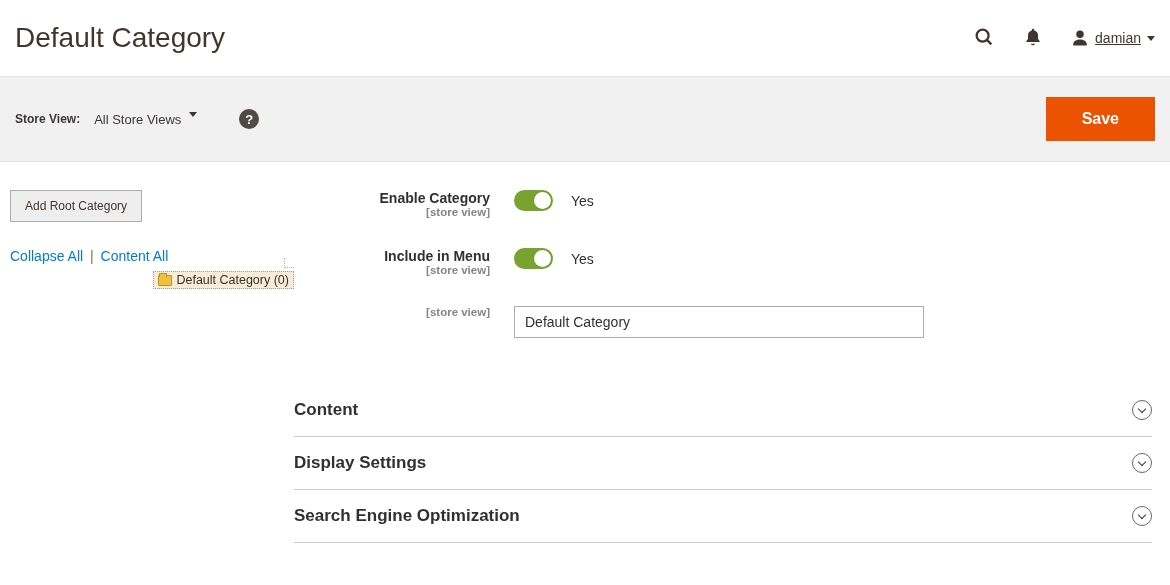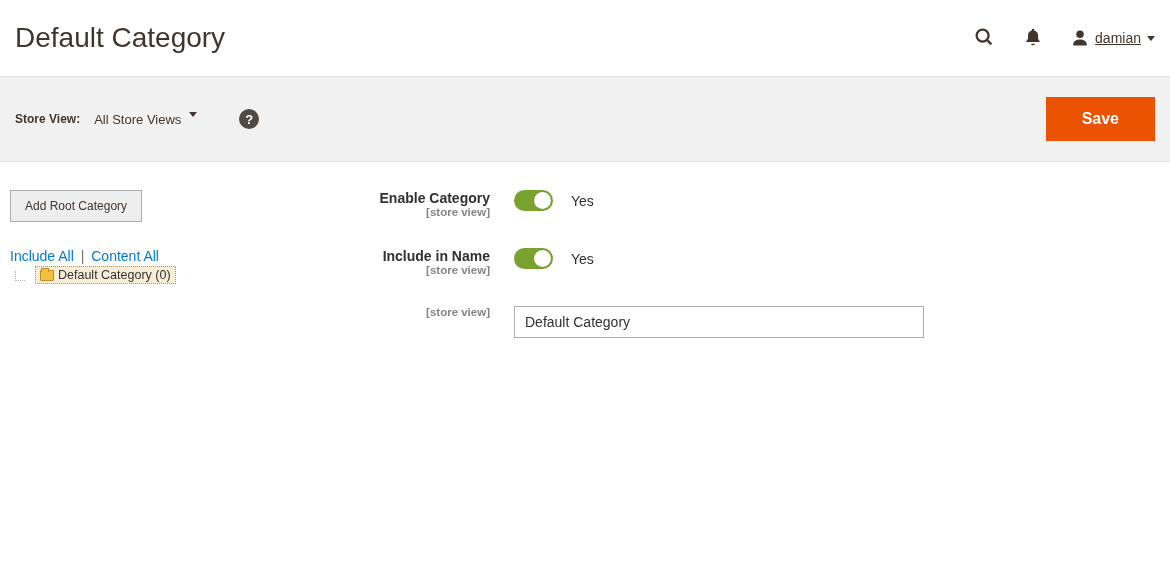--- a/index.html
+++ b/index.html
@@ -177,25 +177,25 @@
     <span class="help-icon">?</span>
   </div>
   <button class="save-btn">Save</button>
 </div>
 
 <div class="main-cols">
   <div class="sidebar">
     <button class="cat-btn">Add Root Category</button>
 
     <div class="tree-actions">
-      <span class="tree-link">Include All</span>
+      <span class="tree-link">Collapse All</span>
       <span class="tree-sep">|</span>
       <span class="tree-link">Content All</span>
     </div>
-    <div class="tree" style="display:flex;align-items:flex-end;">
+    <div class="tree" style="display:flex;align-items:flex-end;flex-direction:column;">
       <span class="tree-connector"></span>
       <span class="tree-node">
         <span class="folder-icon"></span>
         <span style="color:#333;">Default Category (0)</span>
       </span>
     </div>
   </div>
 
   <div class="form-area">
     <div class="field-row">
@@ -206,34 +206,54 @@
       <div class="field-control-col">
         <div class="switch">
           <div class="switch-knob"></div>
         </div>
         <span class="switch-text">Yes</span>
       </div>
     </div>
 
     <div class="field-row">
       <div class="field-label-col">
-        <div class="field-label">Include in Name</div>
+        <div class="field-label">Include in Menu</div>
         <div class="field-scope">[store view]</div>
       </div>
       <div class="field-control-col">
         <div class="switch">
           <div class="switch-knob"></div>
         </div>
         <span class="switch-text">Yes</span>
       </div>
     </div>
 
     <div class="field-row" style="margin-bottom:0;">
       <div class="field-label-col">
         <div class="field-scope">[store view]</div>
       </div>
       <div class="field-control-col">
         <input type="text" class="text-input" value="Default Category" style="">
       </div>
     </div>
 
+    <div class="sections">
+      <div class="section-head">
+        <span class="section-title">Content</span>
+        <span class="chevron-circle">
+            <span class="chev"></span>
+          </span>
+      </div>
+      <div class="section-head">
+        <span class="section-title">Display Settings</span>
+        <span class="chevron-circle">
+            <span class="chev"></span>
+          </span>
+      </div>
+      <div class="section-head">
+        <span class="section-title">Search Engine Optimization</span>
+        <span class="chevron-circle">
+            <span class="chev"></span>
+          </span>
+      </div>
+    </div>
   </div>
 </div>
 
 </body></html>

